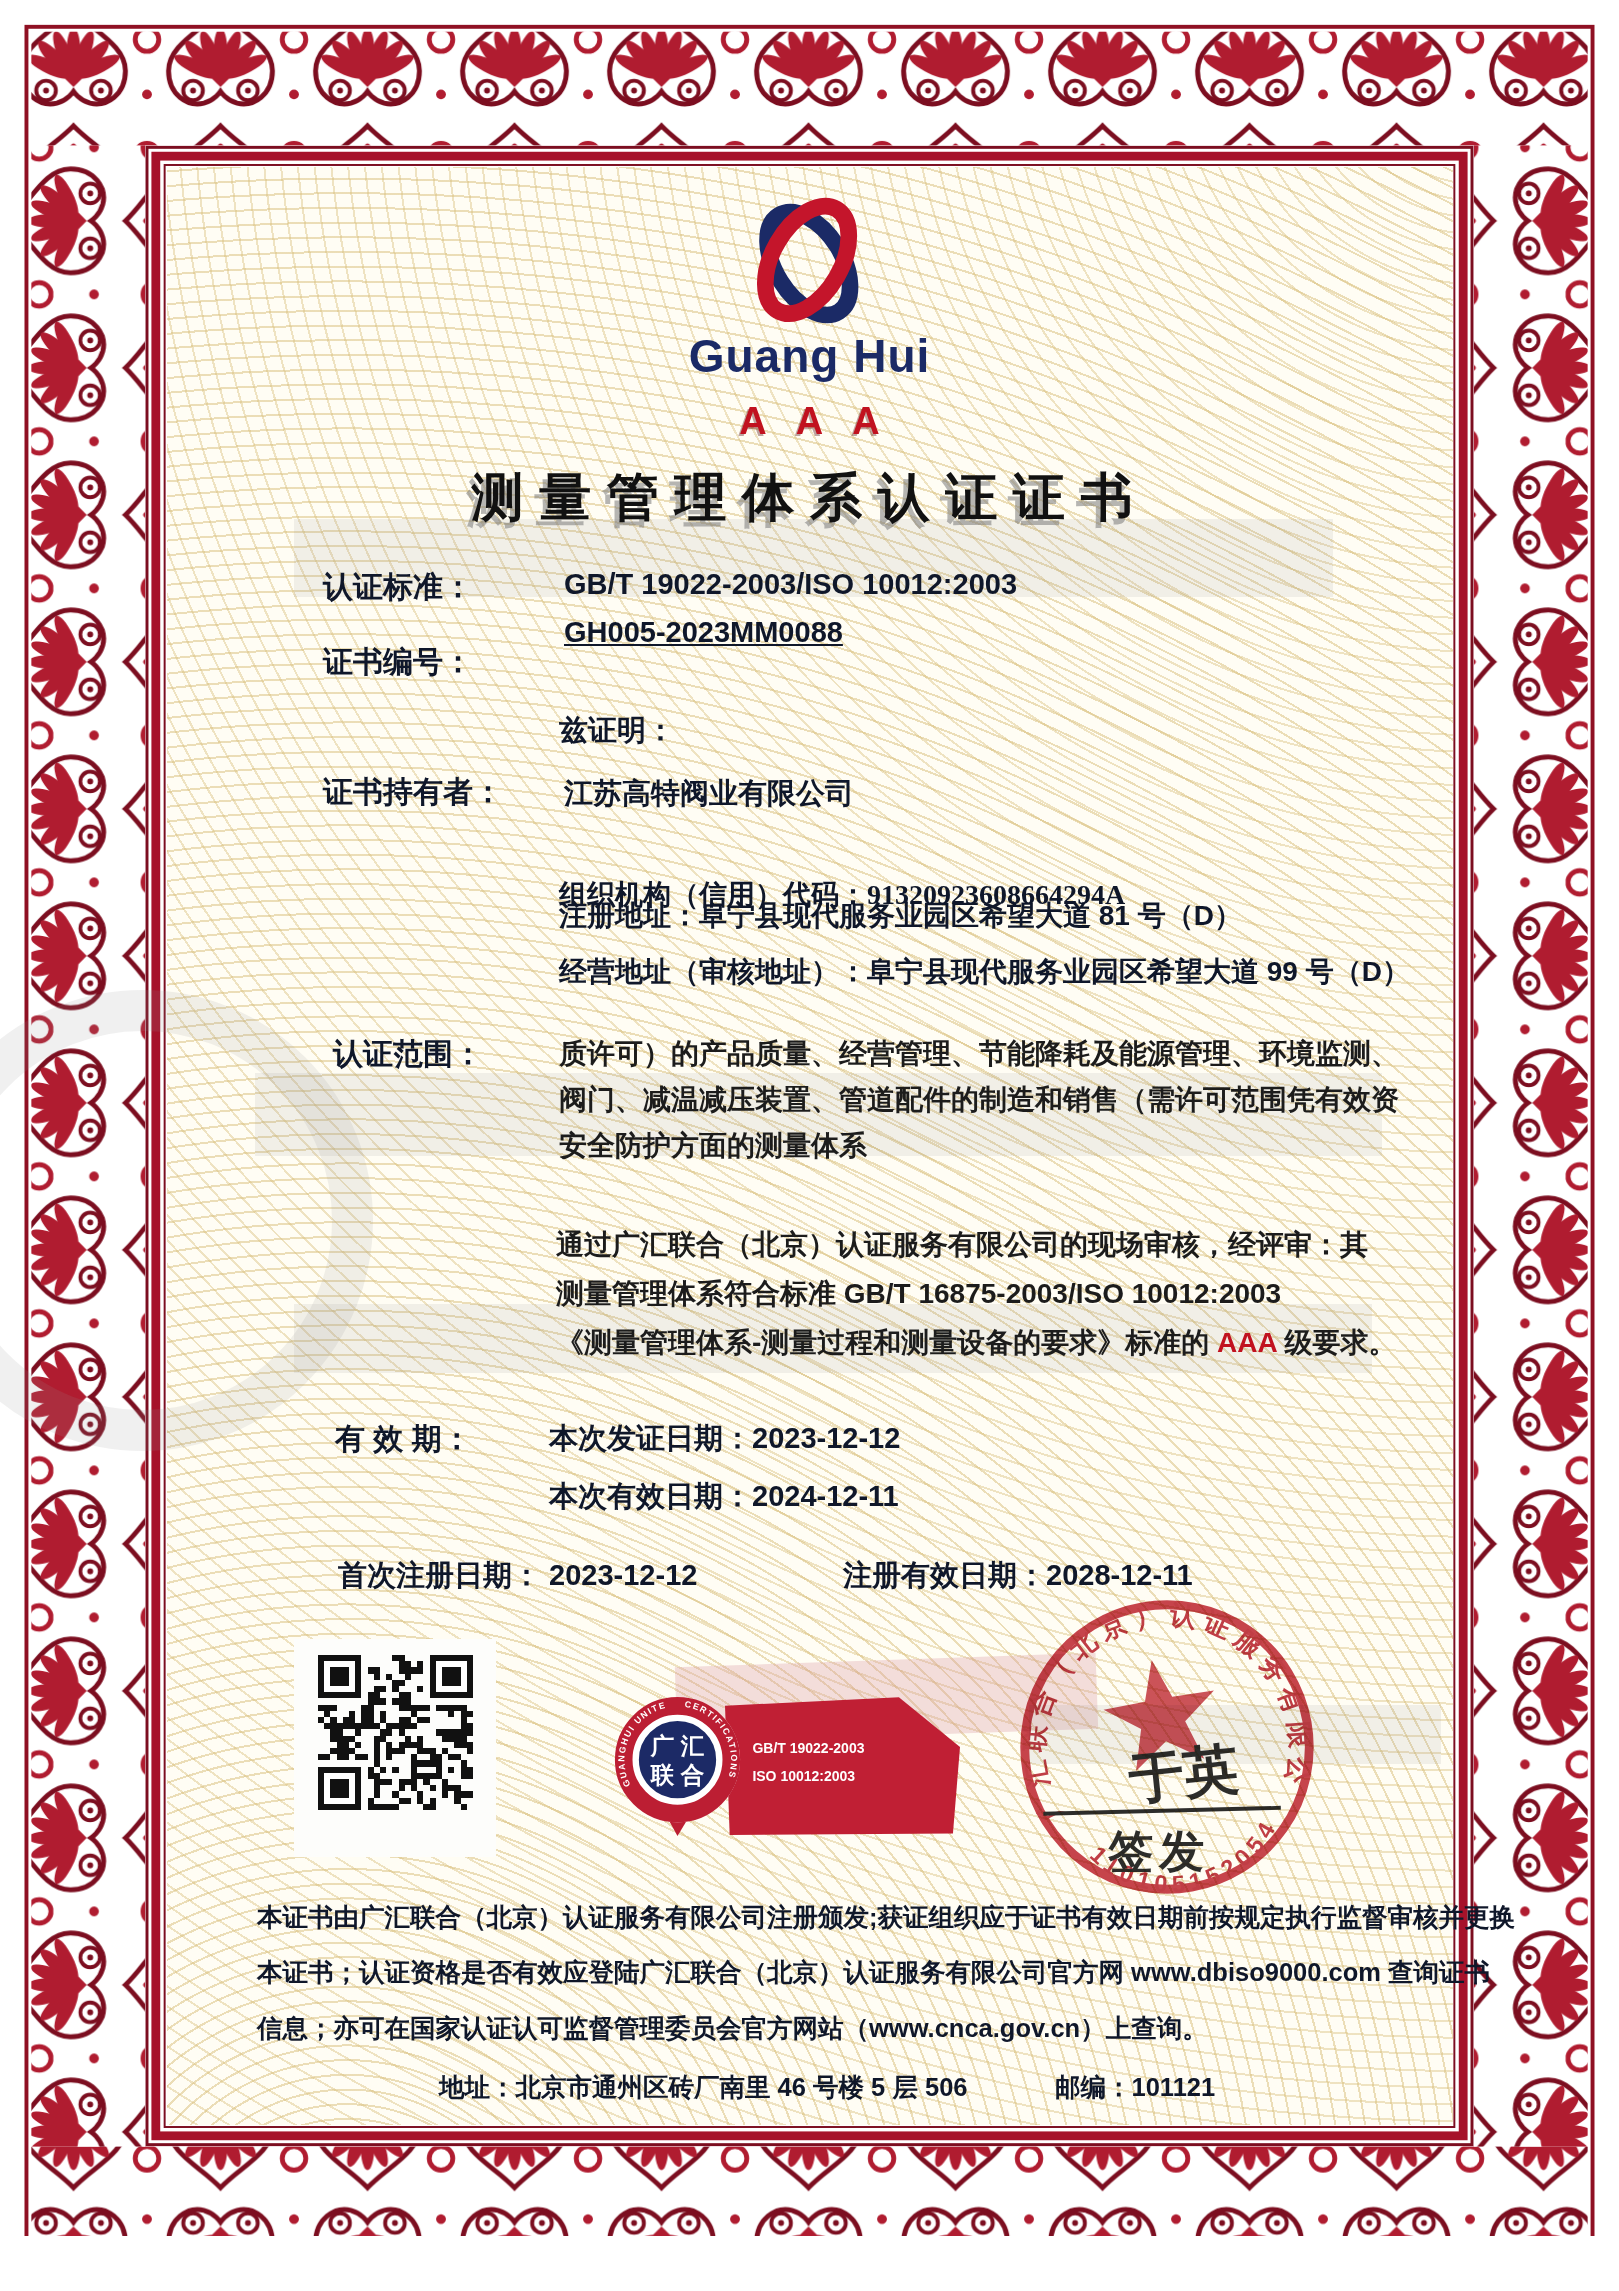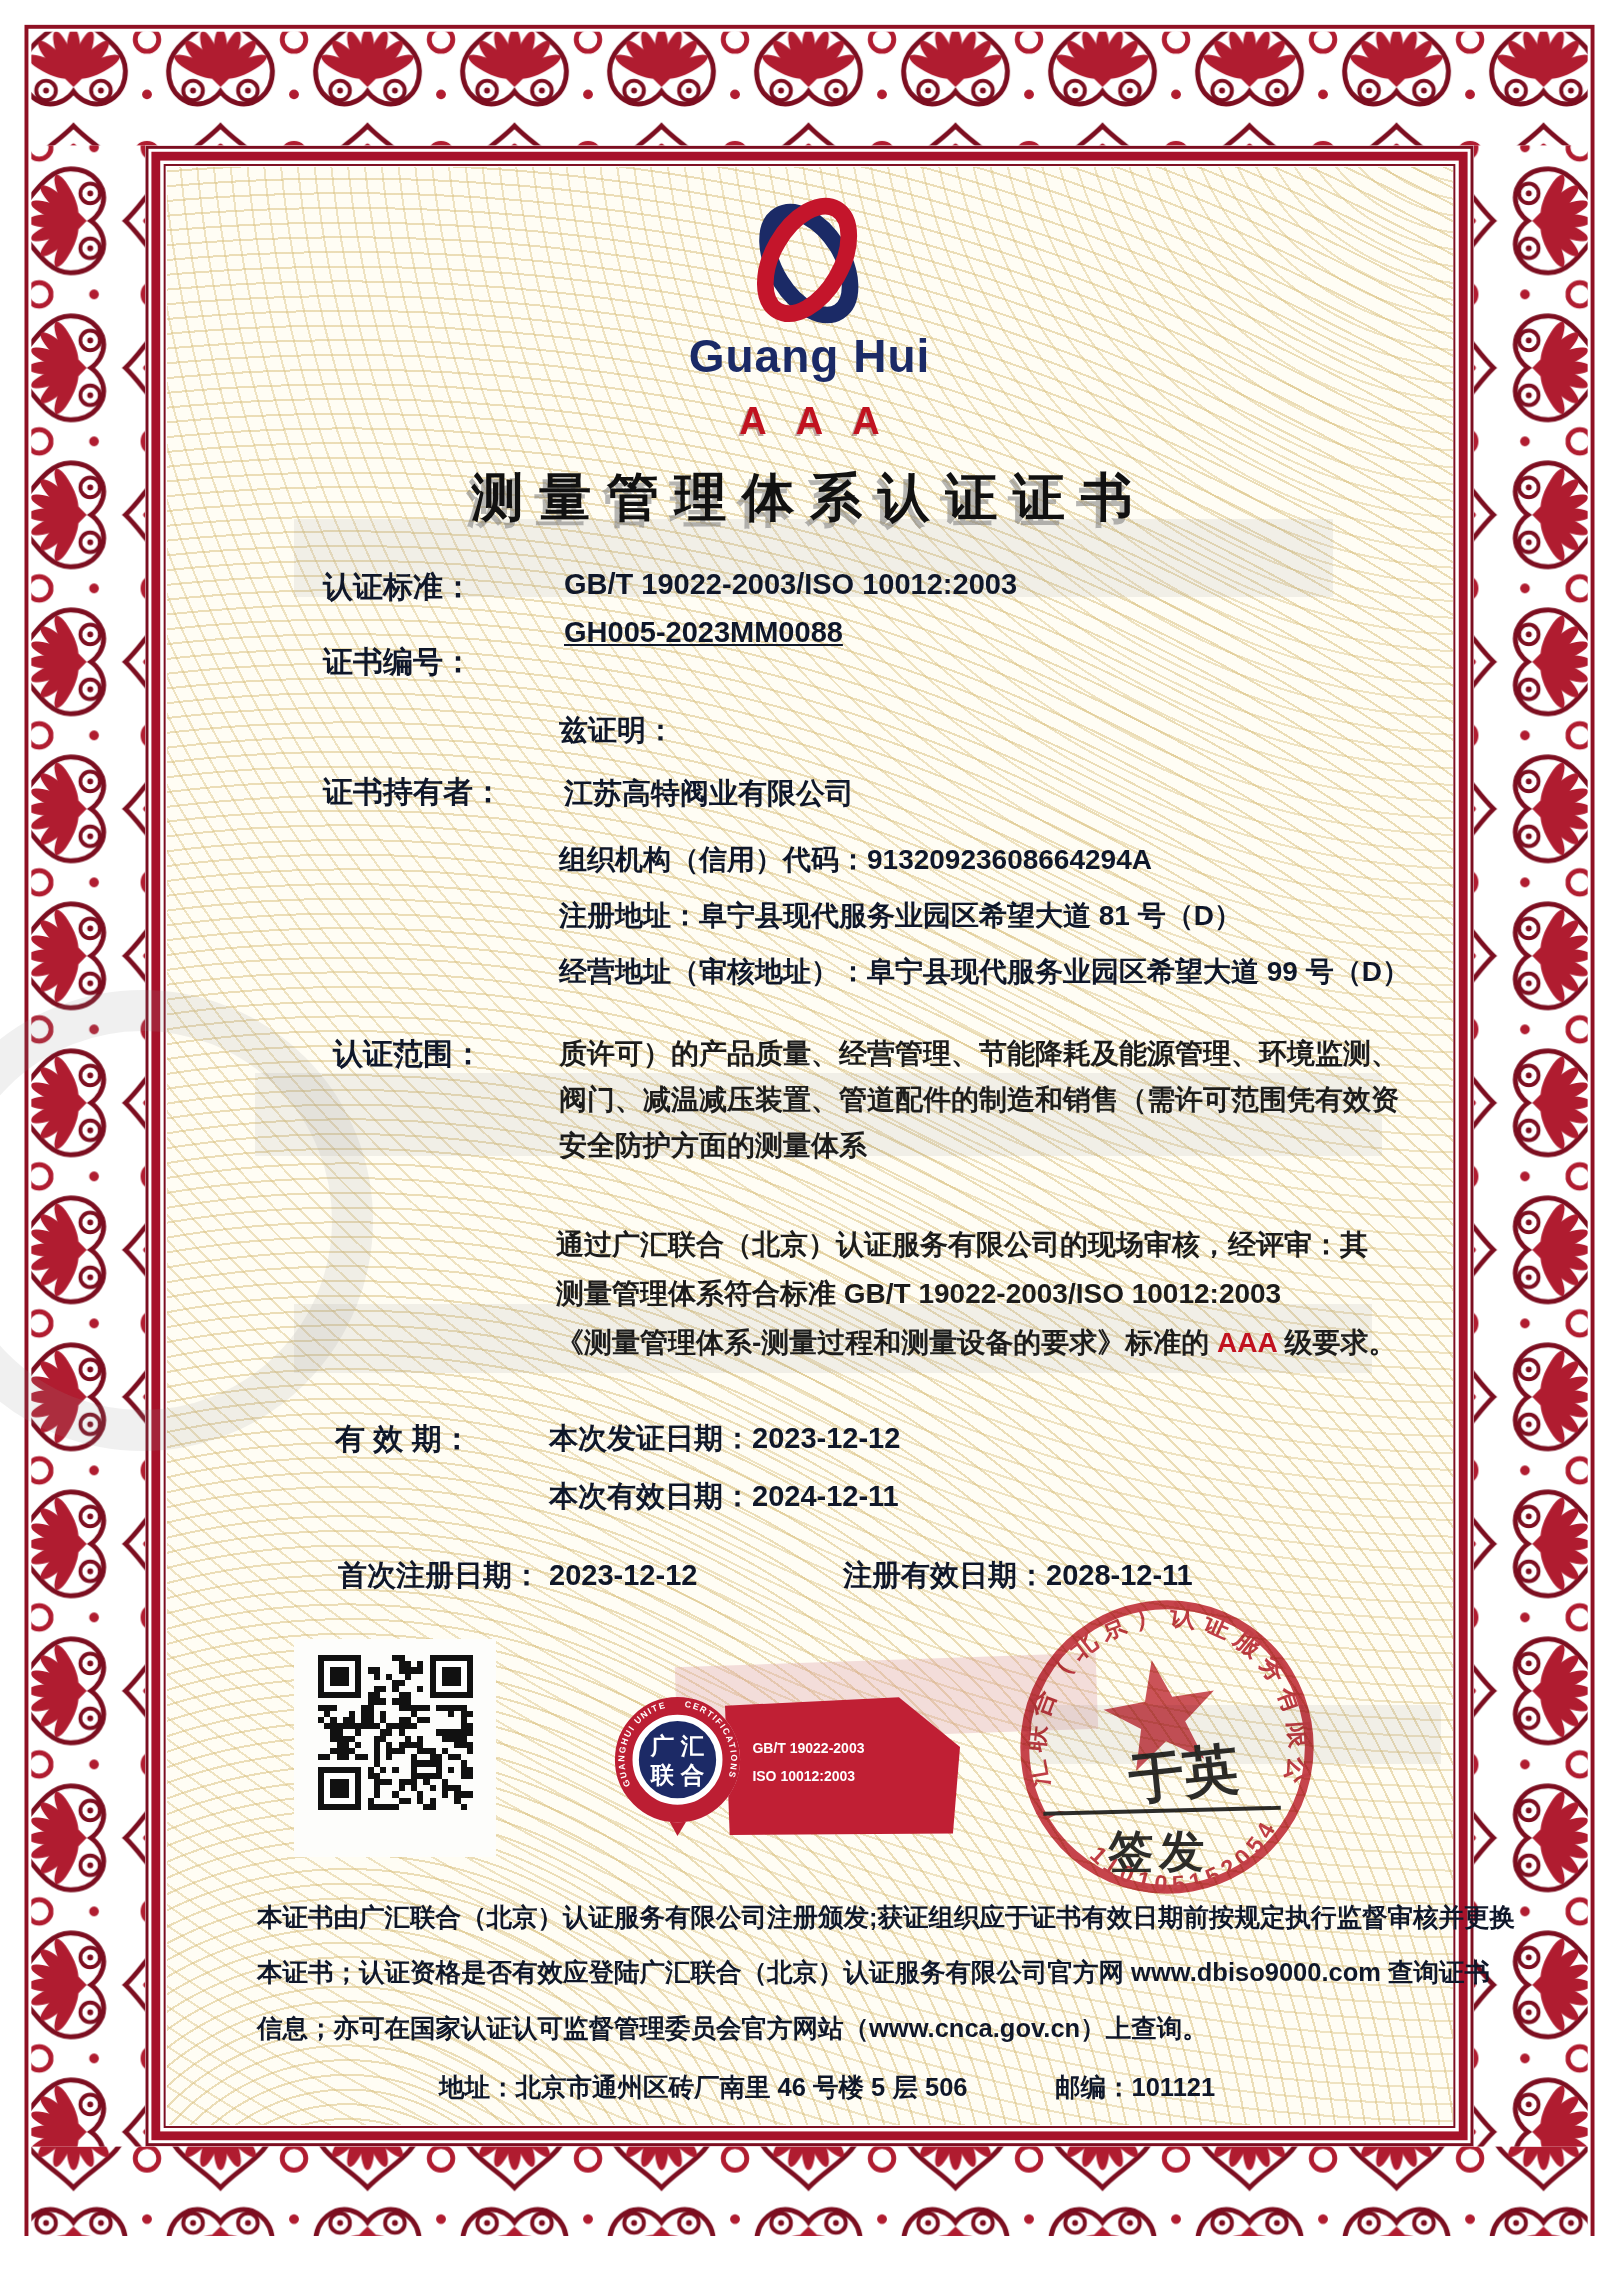--- a/index.html
+++ b/index.html
@@ -126,34 +126,34 @@
   <div class="t val" style="left:564px; top:568px;">GB/T 19022-2003/ISO 10012:2003</div>
 
   <div class="t lbl" style="left:323px; top:642px;">证书编号：</div>
   <div class="t val" style="left:564px; top:616px;text-decoration:underline;">GH005-2023MM0088</div>
 
   <div class="t val" style="left:559px; top:711px;">兹证明：</div>
 
   <div class="t lbl" style="left:323px; top:772px;">证书持有者：</div>
   <div class="t val" style="left:564px; top:774px;">江苏高特阀业有限公司</div>
 
-  <div class="t body-line" style="left:559px; top:841px;">组织机构（信用）代码：91320923608664294A</div>
+  <div class="t body-line" style="left:559px; top:876px;font-family:Liberation Serif, serif;">组织机构（信用）代码：91320923608664294A</div>
   <div class="t body-line" style="left:559px; top:897px;">注册地址：阜宁县现代服务业园区希望大道 81 号（D）</div>
   <div class="t body-line" style="left:559px; top:953px;">经营地址（审核地址）：阜宁县现代服务业园区希望大道 99 号（D）</div>
 
   <div class="t lbl" style="left:333px; top:1034px;">认证范围：</div>
   <div class="multi" style="left:559px; top:1031px;">
     <div>质许可）的产品质量、经营管理、节能降耗及能源管理、环境监测、</div>
     <div>阀门、减温减压装置、管道配件的制造和销售（需许可范围凭有效资</div>
     <div>安全防护方面的测量体系</div>
   </div>
 
   <div class="multi statement" style="left:556px; top:1220px;">
     <div>通过广汇联合（北京）认证服务有限公司的现场审核，经评审：其</div>
-    <div>测量管理体系符合标准 GB/T 19022-2003/ISO 10012:2003</div>
+    <div>测量管理体系符合标准 GB/T 16875-2003/ISO 10012:2003</div>
     <div><span>《测量管理体系-测量过程和测量设备的要求》标准的 </span><span class="grade-inline">AAA</span><span> 级要求。</span></div>
   </div>
 
   <div class="t lbl" style="left:335px; top:1419px;">有 效 期：</div>
   <div class="t val" style="left:549px; top:1419px;">本次发证日期：2023-12-12</div>
   <div class="t val" style="left:549px; top:1477px;">本次有效日期：2024-12-11</div>
 
   <div class="t val" style="left:338px; top:1556px;">首次注册日期： 2023-12-12</div>
   <div class="t val" style="left:843px; top:1556px;">注册有效日期：2028-12-11</div>
 

